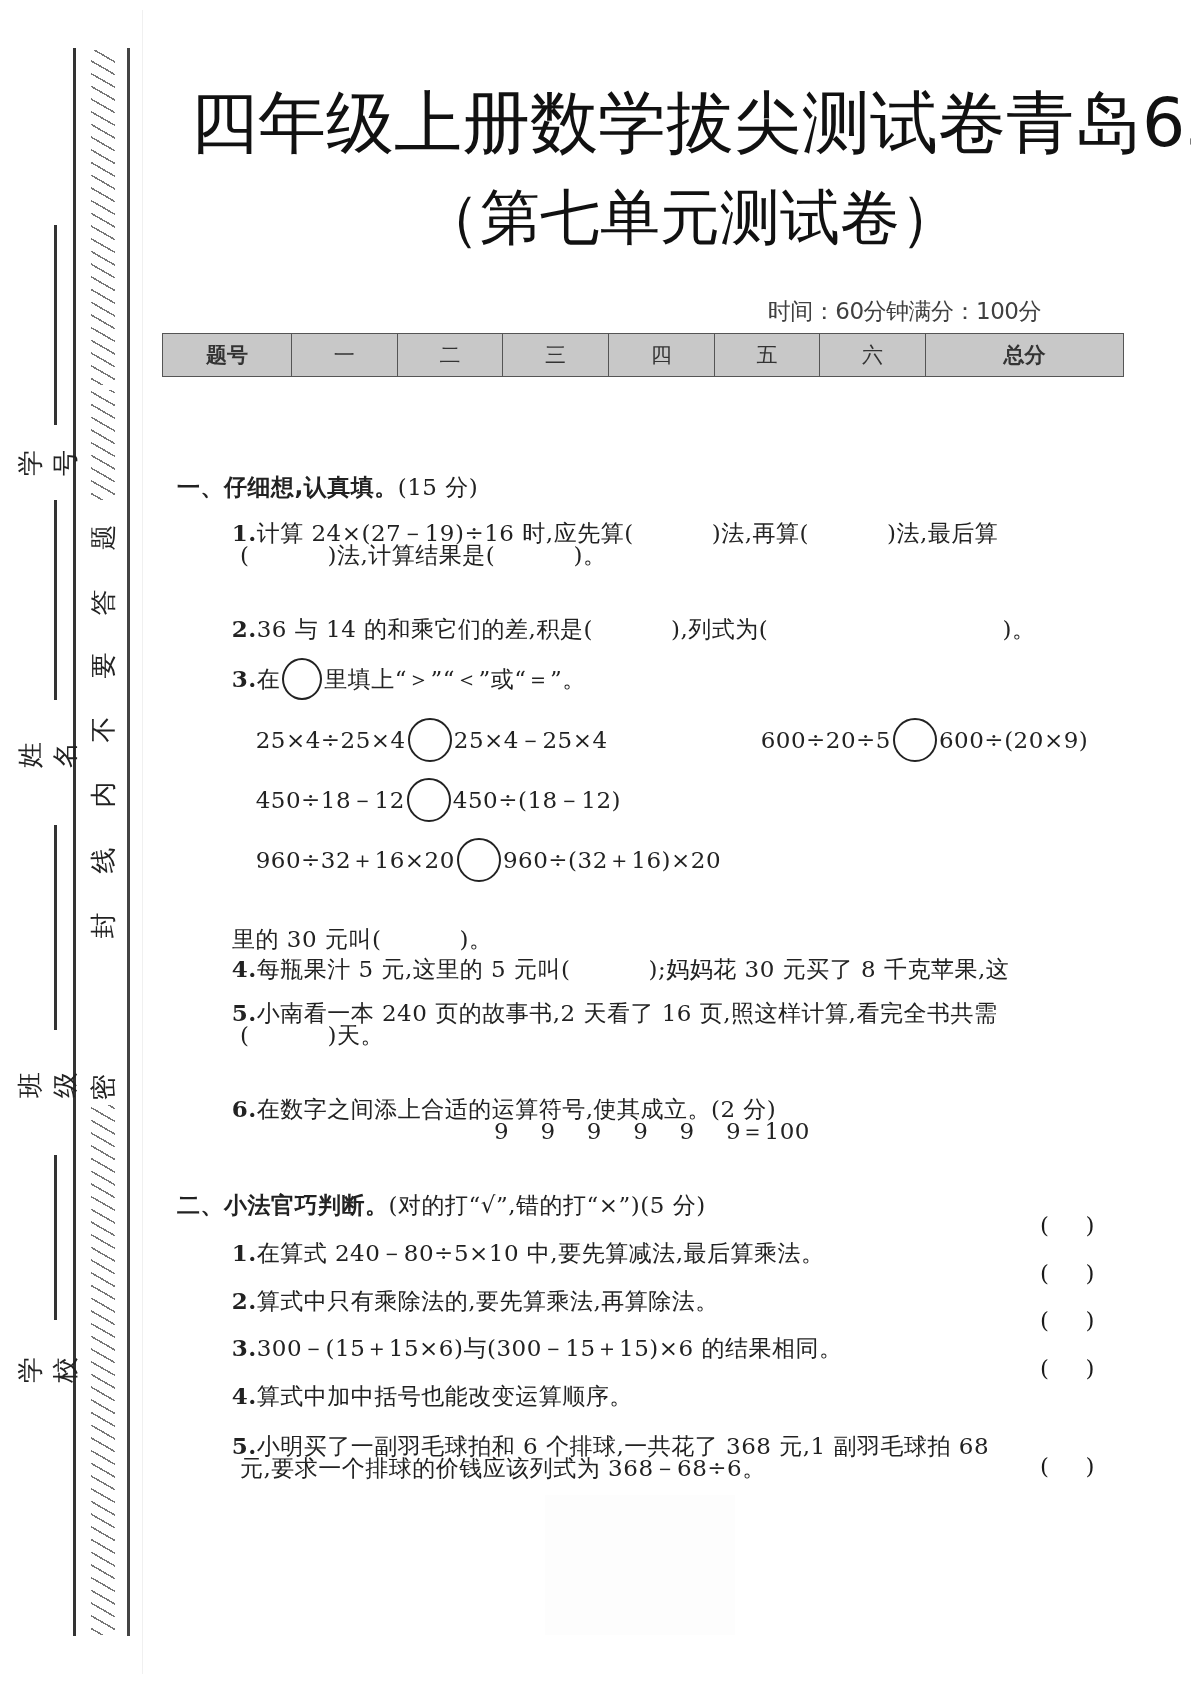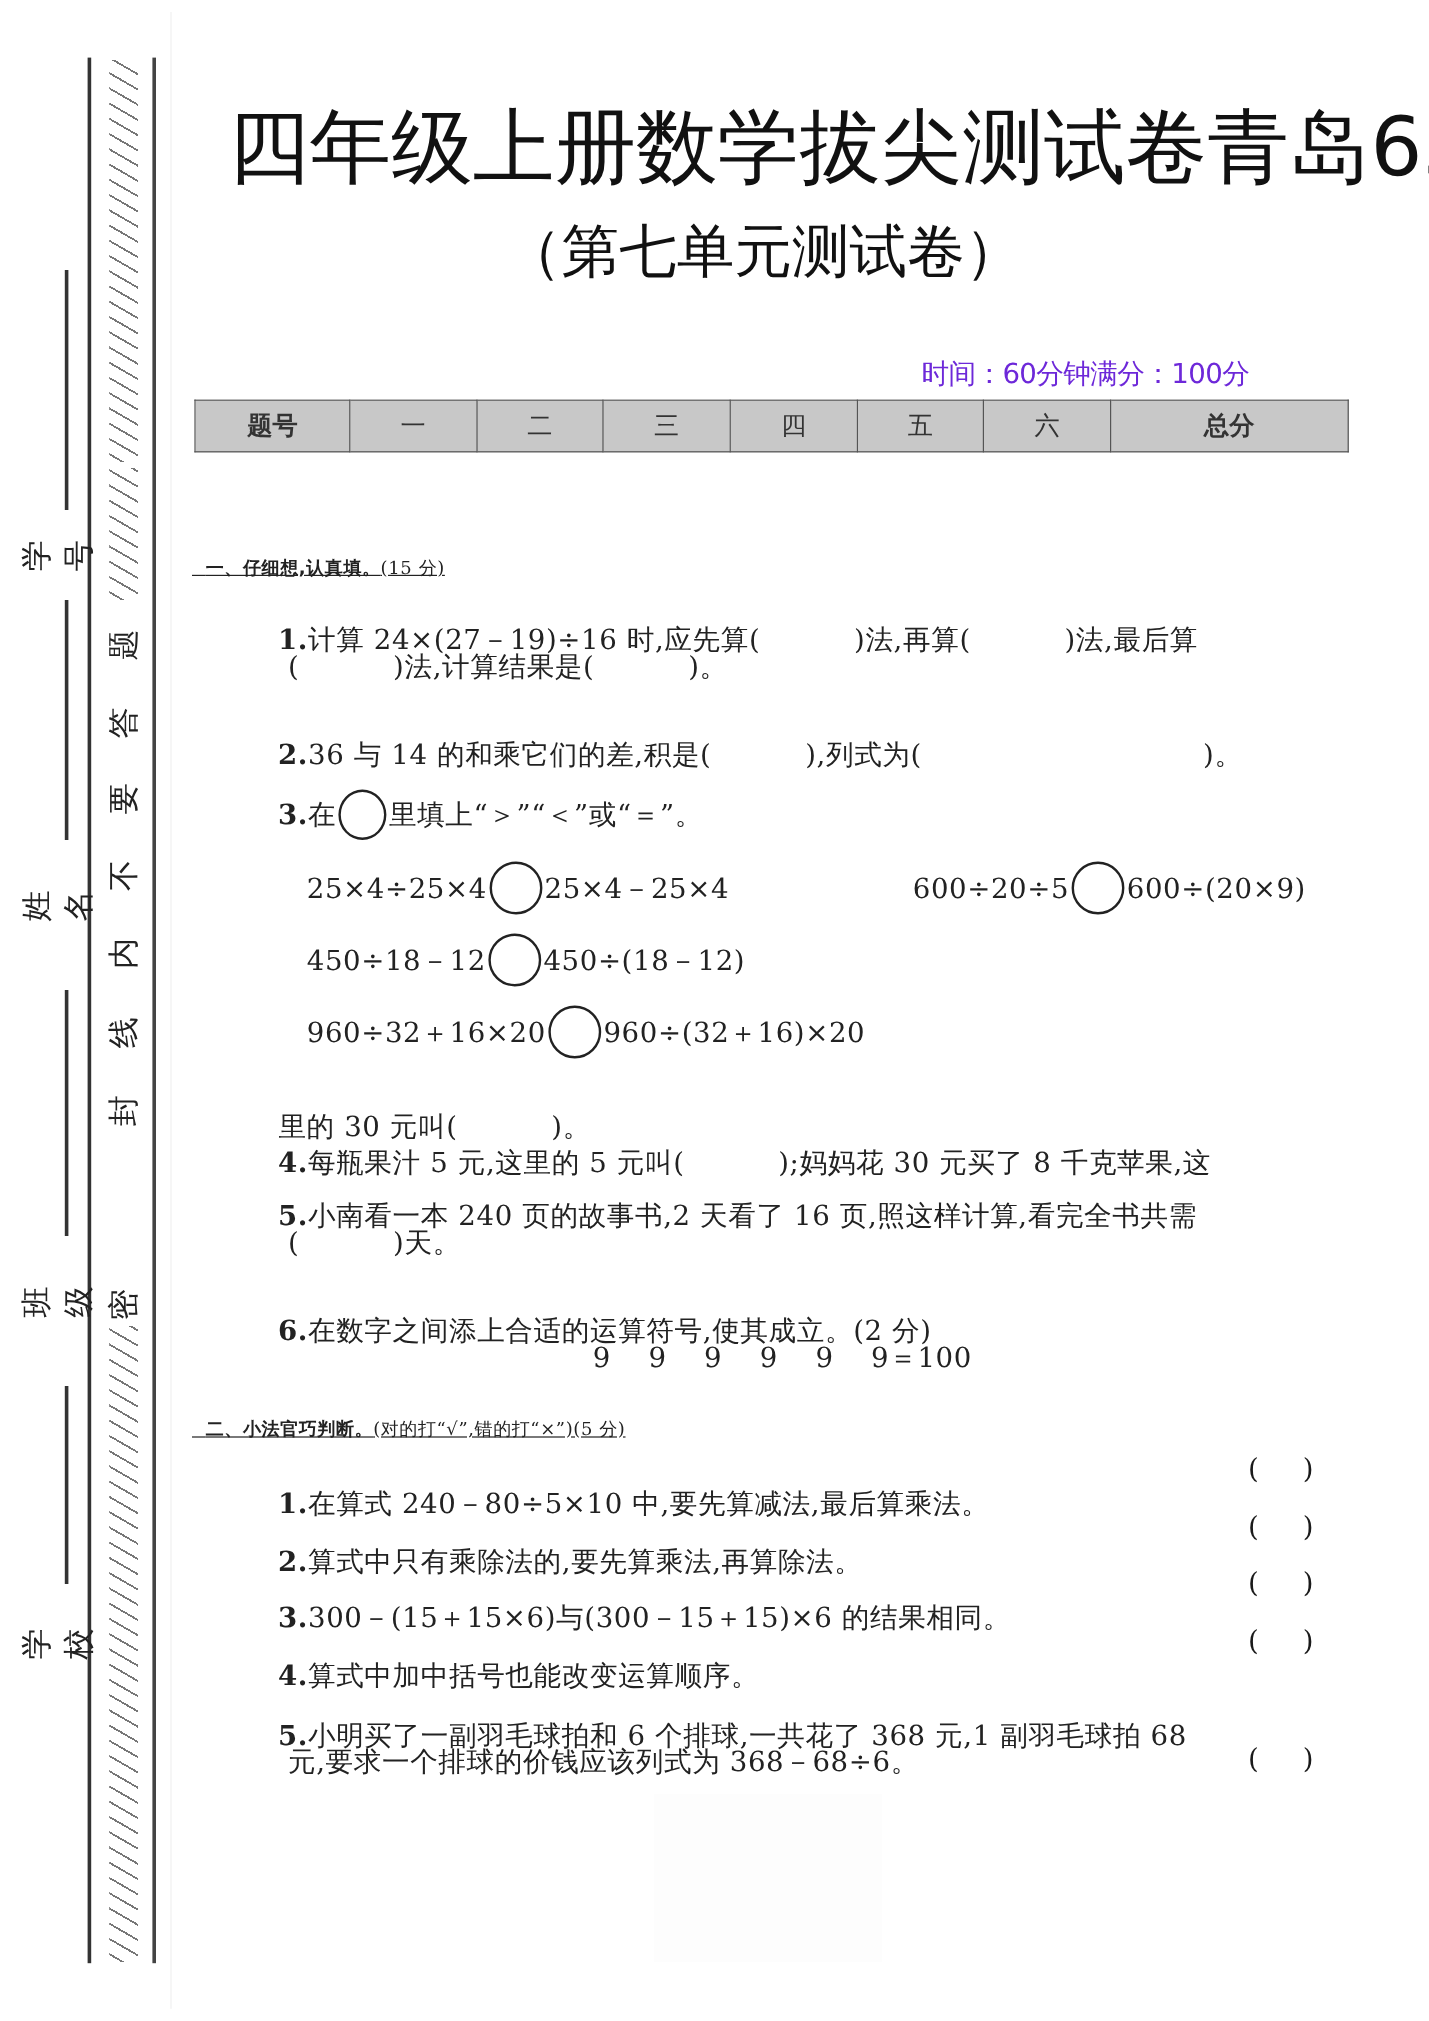--- a/index.html
+++ b/index.html
@@ -18,31 +18,31 @@
   }
   .seal-text { position: absolute; left: 86px; width: 34px; font-size: 26px; text-align: center; color: #222;
     transform: rotate(-90deg); font-family: "DejaVu Serif", serif; }
   .field-label { position: absolute; left: 28px; width: 40px; font-size: 26px; color: #222;
     transform: rotate(-90deg); text-align: center; }
   .field-line { position: absolute; left: 54px; width: 3px; background: #333; }
 
   
   .title { position: absolute; left: 190px; top: 78px; width: 950px; font-family: "DejaVu Sans", "Liberation Sans", sans-serif;
     font-size: 68px; font-weight: 500; letter-spacing: 0px; color: #111; white-space: nowrap; }
-  .subtitle { position: absolute; left: 420px; top: 178px; font-family: "DejaVu Sans", sans-serif; font-size: 48px; color: #111; white-space: nowrap; }
-  .timeline { position: absolute; right: 150px; top: 296px; font-family: "DejaVu Sans", sans-serif; font-size: 23px; color: #6d28d9; white-space: nowrap; letter-spacing: -0.5px; }
+  .subtitle { position: absolute; left: 420px; top: 178px; font-family: "DejaVu Sans", sans-serif; font-size: 60px; color: #111; white-space: nowrap; }
+  .timeline { position: absolute; right: 150px; top: 296px; font-family: "DejaVu Sans", sans-serif; font-size: 23px; color: #404040; white-space: nowrap; letter-spacing: -0.5px; }
 
   table.score { position: absolute; left: 162px; top: 333px; width: 962px; border-collapse: collapse;
     font-family: "DejaVu Sans", sans-serif; }
   table.score td { border: 1.5px solid #555; height: 40px; text-align: center; font-size: 21px; }
   table.score tr.head td { background: #c8c8c8; color: #333; font-family: Liberation Serif, serif; }
   table.score td.rowlabel { background: #c8c8c8; font-weight: bold; font-family: "DejaVu Sans", sans-serif; color: #222; width: 126px; }
   table.score tr.head td.total { font-weight: bold; font-family: "DejaVu Sans", sans-serif; }
   .line { position: absolute; white-space: pre; font-size: 23px; letter-spacing: 0.5px; color: #222; }
-  .sec { font-family: "DejaVu Sans", sans-serif; font-weight: bold; font-size: 15px; text-decoration: underline; }
+  .sec { font-family: "DejaVu Sans", sans-serif; font-weight: bold; font-size: 23px; }
   .sec .pts { font-weight: normal; font-family: "DejaVu Serif", serif; }
   .qn { font-weight: bold; }
   .circle { display: inline-block; width: 40px; height: 40px; border: 2px solid #222; border-radius: 50%; vertical-align: middle; margin: 0 2px; position: relative; top: -2px; }
   .circle.small { width: 36px; height: 38px; }
   .paren { position: absolute; font-size: 23px; white-space: pre; }
   .blankbox { position: absolute; left: 545px; top: 1495px; width: 190px; height: 140px; background: #fdfdfd; }
 </style>
 </head>
 <body>
 

